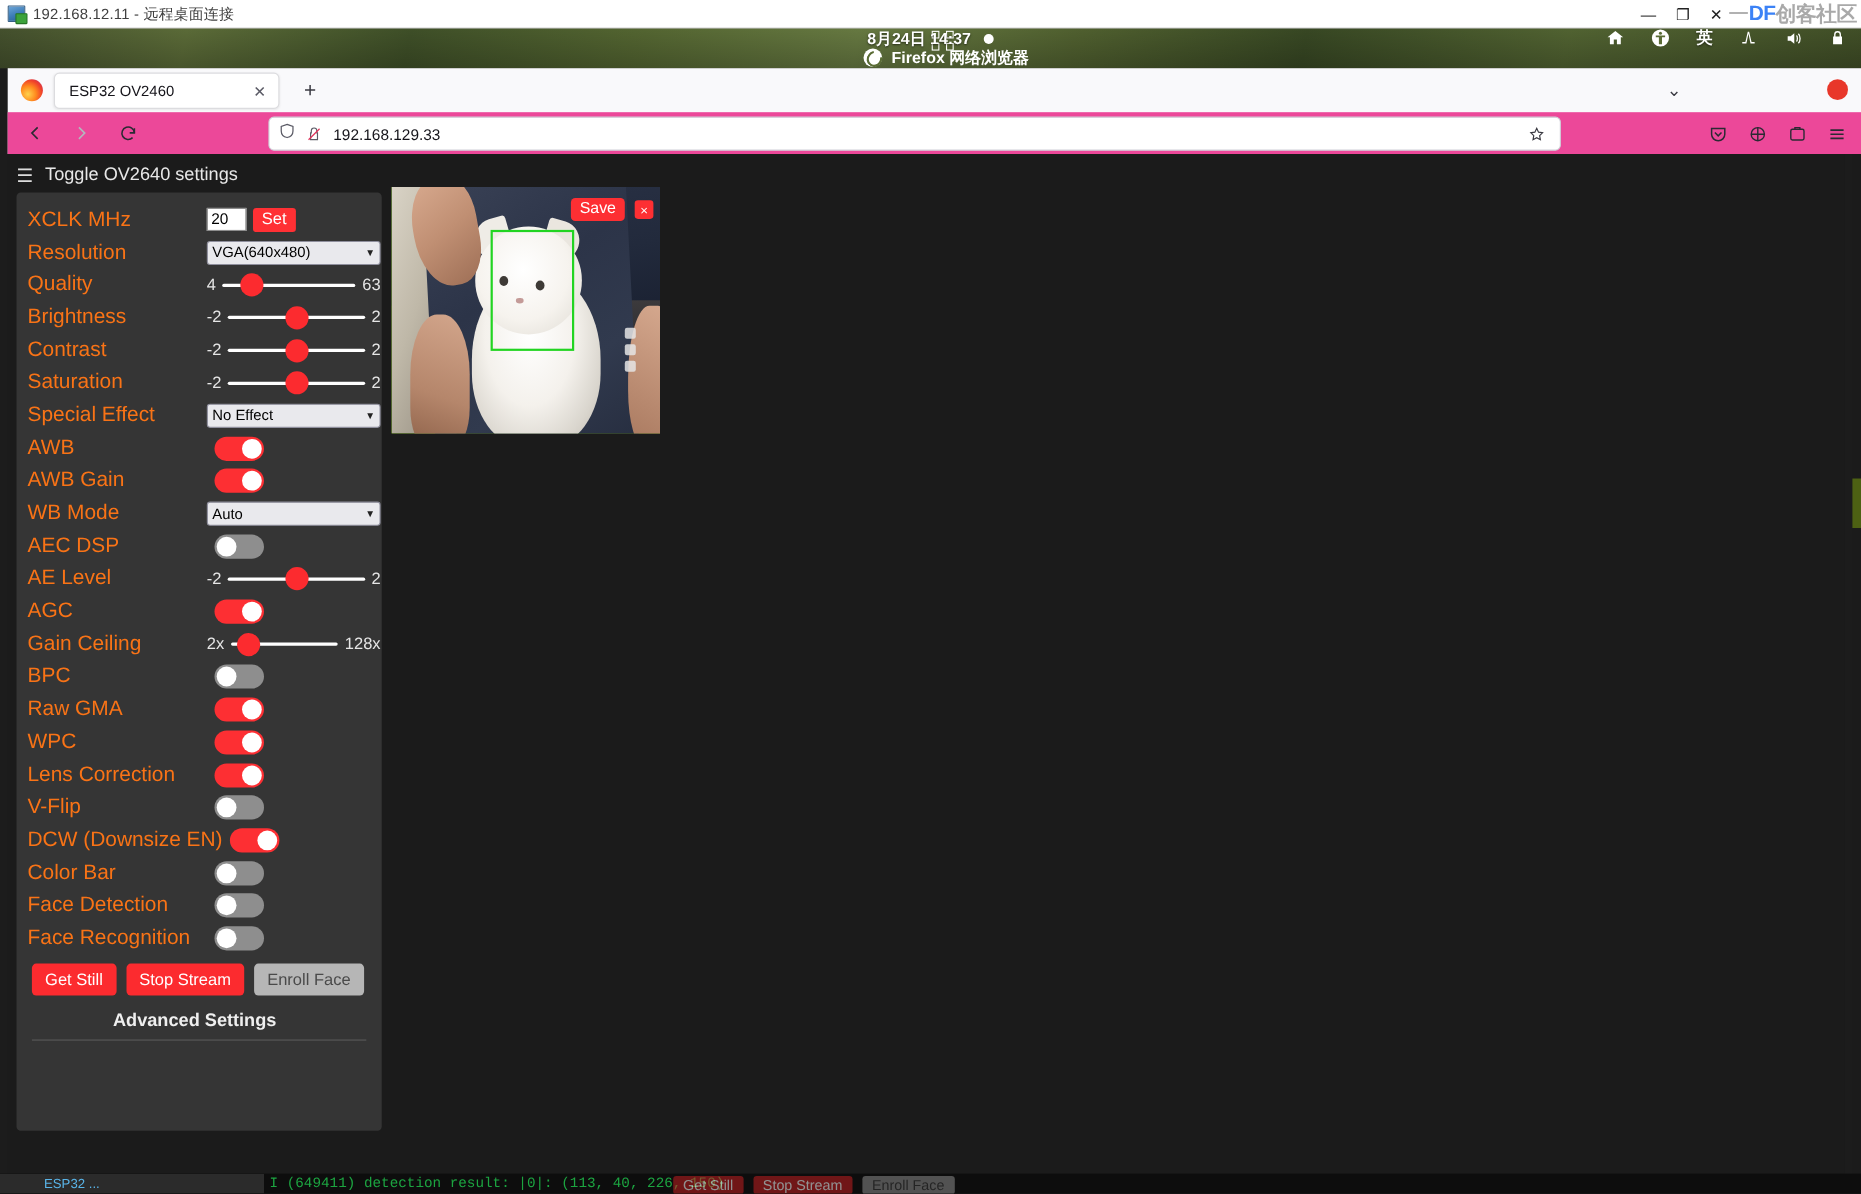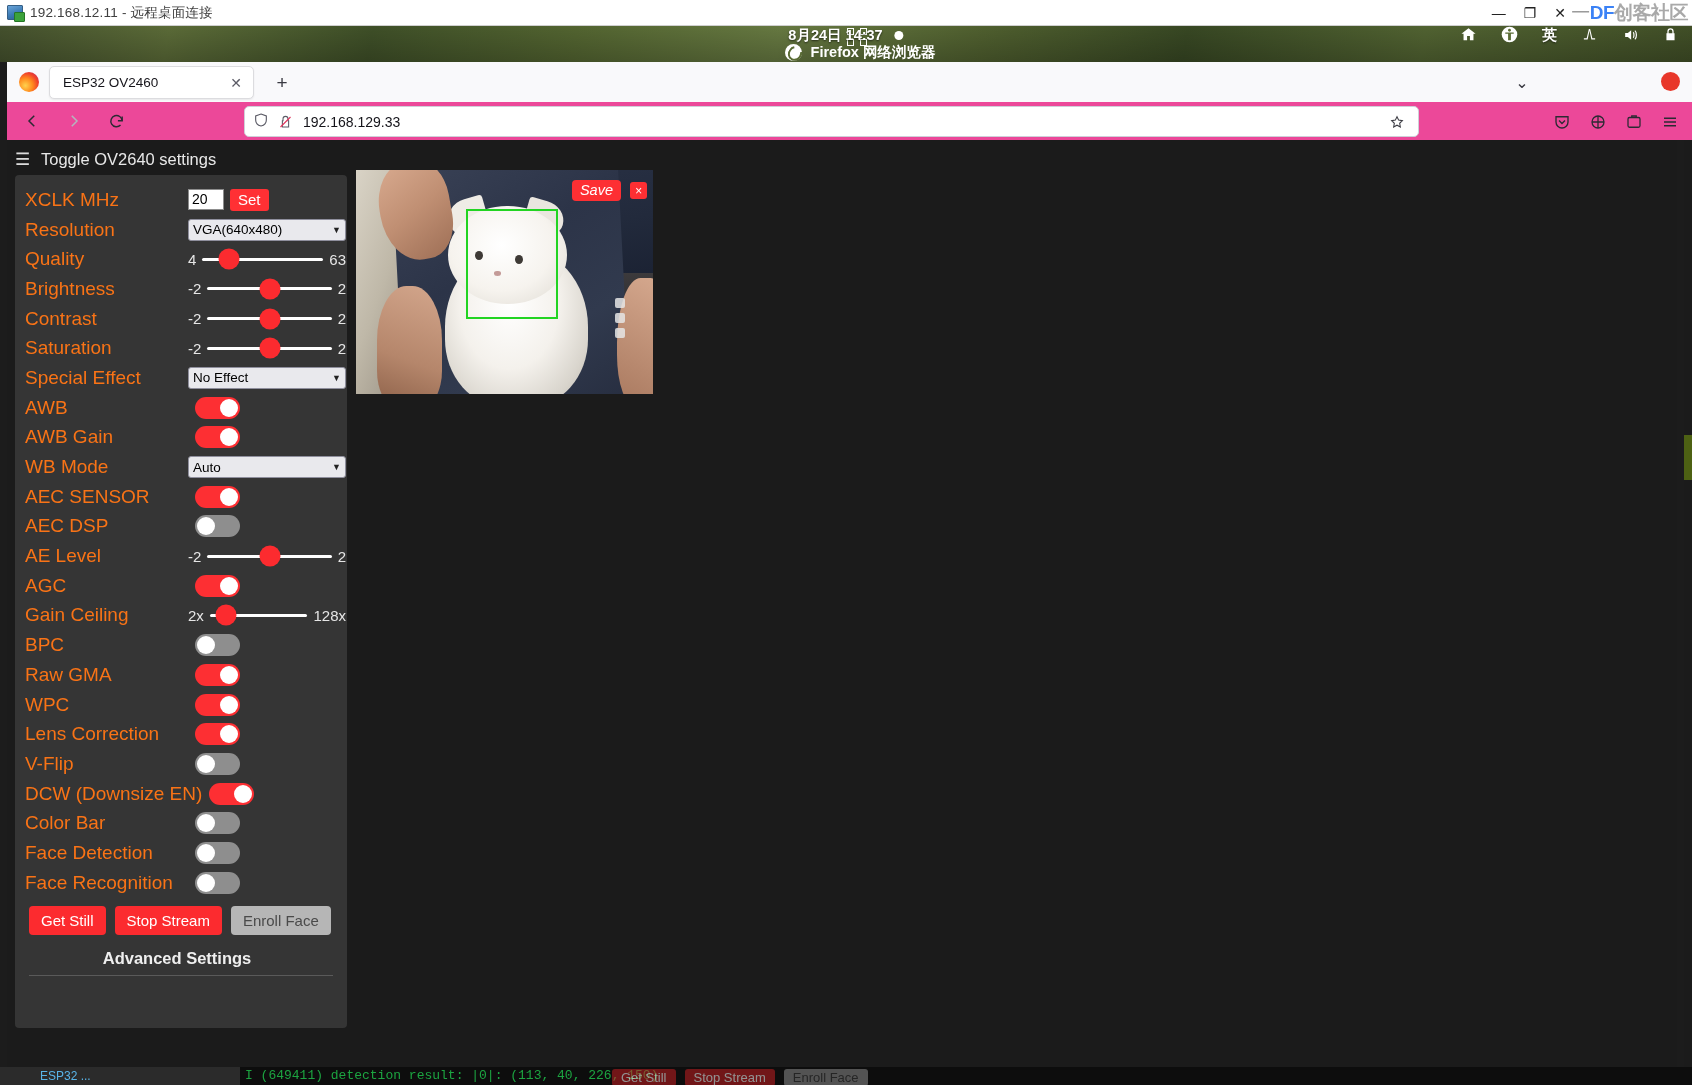--- a/index.html
+++ b/index.html
@@ -245,22 +245,22 @@
   }
   .act-btn.muted { background:#b6b6b6; color:#4a4a4a; }
   #adv-title {
     text-align:center; color:#efefef; font-weight:bold; font-size: 16.5px;
     padding: 14px 0 7px; margin-right: 8px;
   }
   #adv-rule { height:1px; background:#5a5a5a; margin: 0 14px; }
 
   
   #figure {
-    position:absolute; left: 349px; top: 30px; width: 297px; height: 224px;
-    background:#84cc16; overflow:hidden;font-style:italic;
+    position:absolute; left: 349px; top: 30px; width: 244px; height: 224px;
+    background:#84cc16; overflow:hidden;
   }
   #photo { position:absolute; inset:0; }
   .ph {
     position:absolute;
   }
   #ph-bgwall {
     left:0; top:0; right:0; height: 48%;
     background: linear-gradient(170deg,#2a3246 0%,#222a3c 60%,#1b2233 100%);
   }
   #ph-bgfloor {
@@ -635,28 +635,20 @@
     <div class="row">
       <span class="lbl">WB Mode</span>
       <span class="ctl">
         <span class="sel">
           <span>Auto</span>
           <span class="caret">▼</span>
         </span>
       </span>
     </div>
 
-    <div class="row">
-      <span class="lbl">AEC SENSOR</span>
-      <span class="ctl">
-          <span class="sw on">
-            <span class="knob"></span>
-          </span>
-        </span>
-    </div>
 
     <div class="row">
       <span class="lbl">AEC DSP</span>
       <span class="ctl">
           <span class="sw">
             <span class="knob"></span>
           </span>
         </span>
     </div>
 

